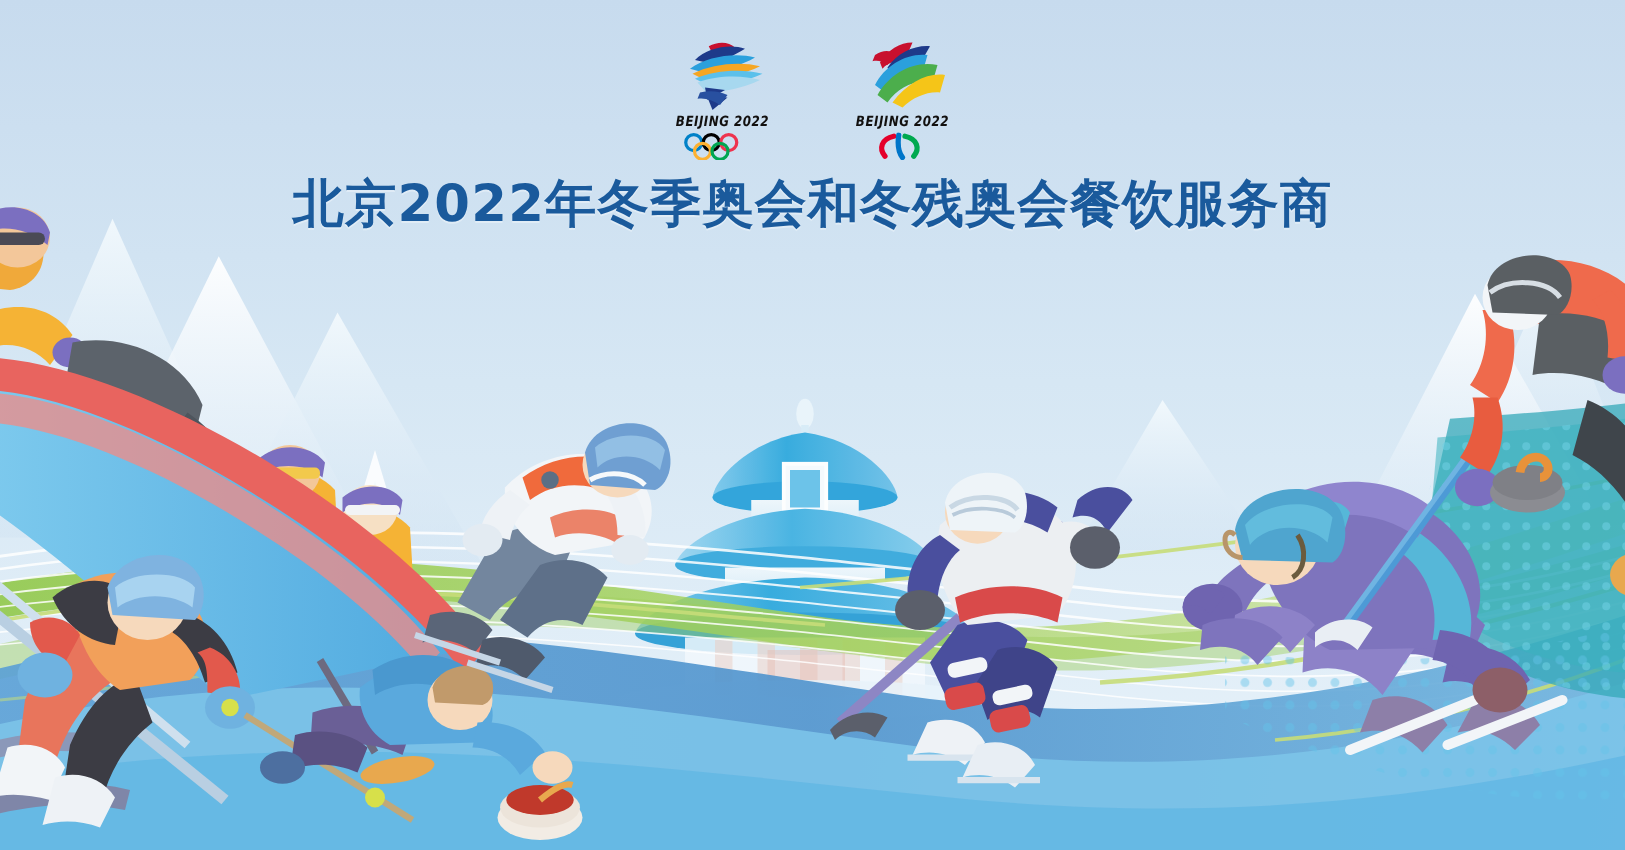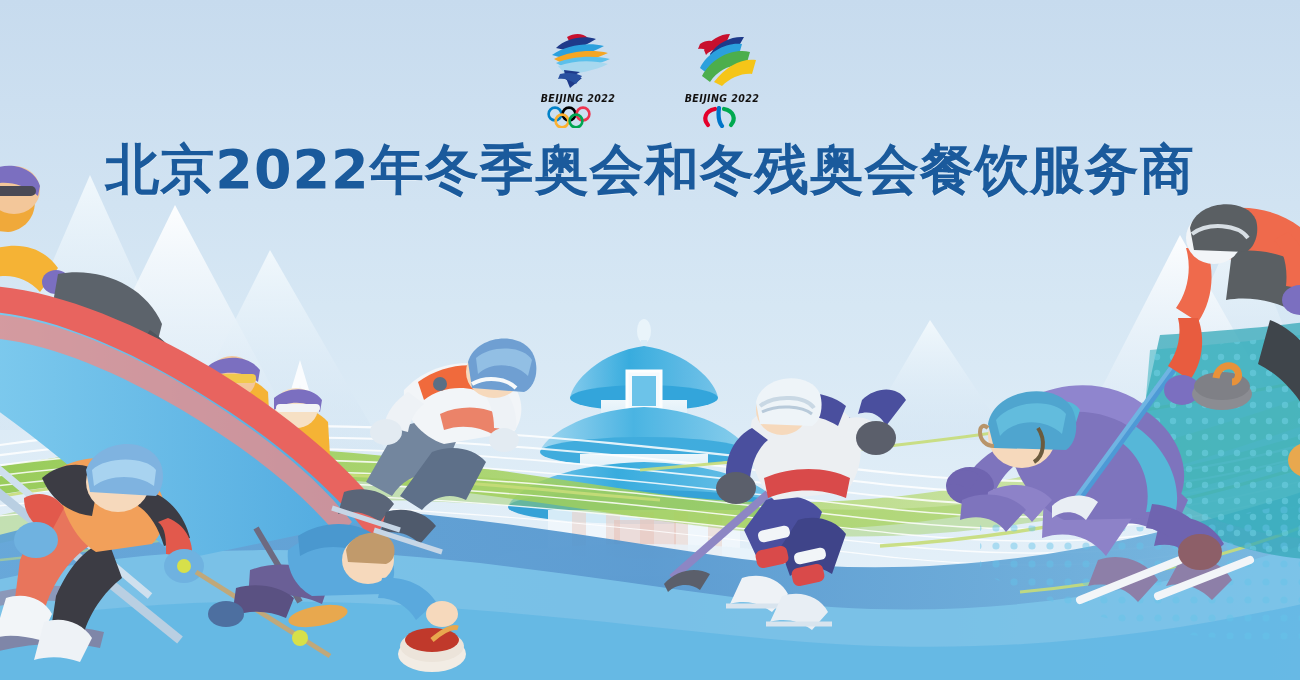--- a/index.html
+++ b/index.html
@@ -29,21 +29,21 @@
     letter-spacing:.4px;color:#12100f;margin-top:2px;white-space:nowrap;
     transform:scaleY(1.18);
   }
   .emblem-sym{height:22px;margin-top:3px;}
 
   
   #page-title{
     position:absolute;left:0;top:143px;width:1300px;
     text-align:center;z-index:45;
     font-family:"DejaVu Sans","Liberation Sans",sans-serif;
-    font-size:54px;font-weight:700;
+    font-size:41px;font-weight:700;
     letter-spacing:1px;
     color:#1a5a9c;
     line-height:1;
     text-shadow:0 1px 0 rgba(255,255,255,.35);
     white-space:nowrap;
   }
 </style>
 </head>
 <body>
 

